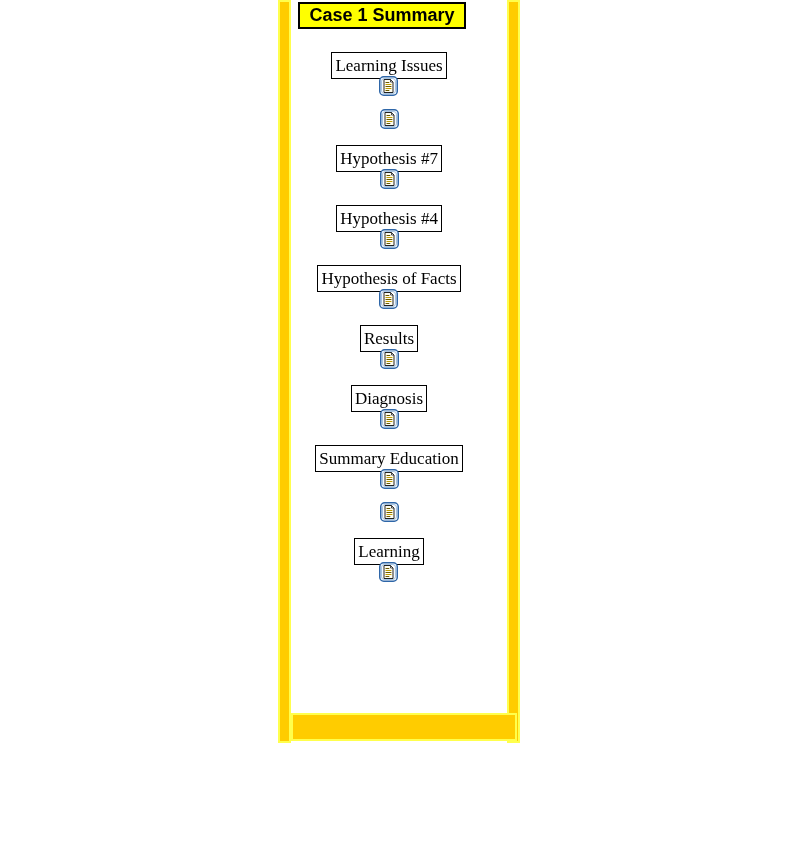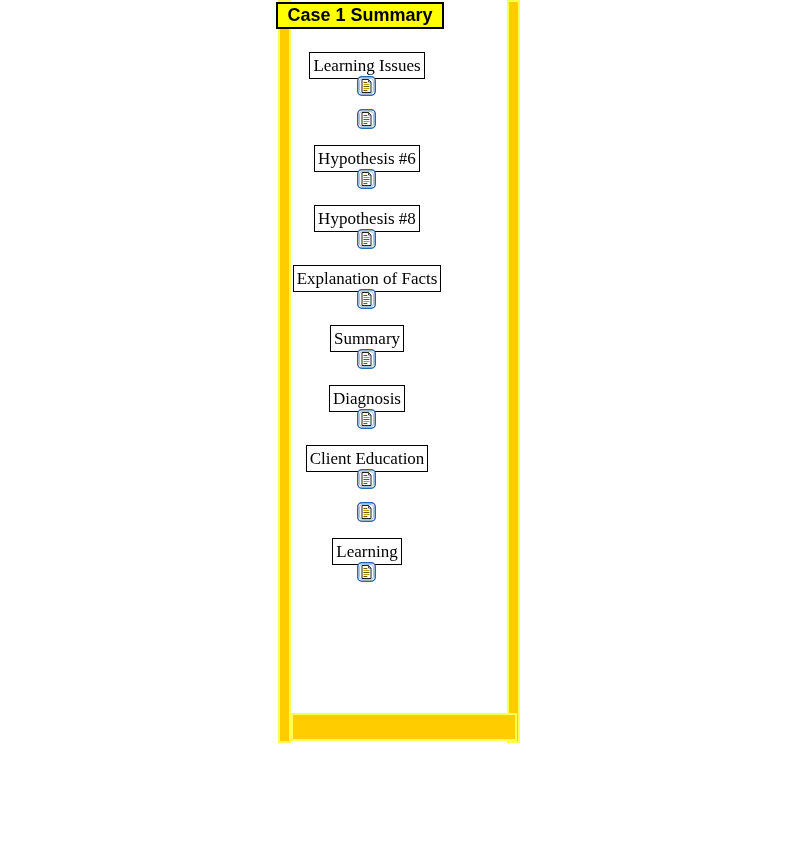--- a/index.html
+++ b/index.html
@@ -27,21 +27,21 @@
     left: 291px;
     top: 713px;
     width: 226px;
     height: 28px;
     background: #FFCC00;
     border: 2px solid #FFFF4D;
     box-sizing: border-box;
   }
   .content {
     position: absolute;
-    left: 277px;
+    left: 299px;
     top: 0;
     width: 180px;
     display: flex;
     flex-direction: column;
     align-items: center;
   }
   .title-box {
     position: relative;
     left: -7px;
     margin-top: 2px;
@@ -118,67 +118,67 @@
       <path d="M11.5 3.5 V6 H14 Z" fill="#ffffff" stroke="#222222" stroke-width="0.8"></path>
       <line x1="6.5" y1="6.5" x2="10.3" y2="6.5" stroke="#6B5900" stroke-width="1"></line>
       <line x1="6.5" y1="8.5" x2="12.4" y2="8.5" stroke="#C09C00" stroke-width="1"></line>
       <line x1="6.5" y1="10.5" x2="12.4" y2="10.5" stroke="#6B5900" stroke-width="1"></line>
       <line x1="6.5" y1="12.5" x2="12.4" y2="12.5" stroke="#C09C00" stroke-width="1"></line>
       <line x1="6.5" y1="14.5" x2="10.3" y2="14.5" stroke="#6B5900" stroke-width="1"></line>
     </svg>
   </div>
 
   <div class="nav-item">
-    <div class="label-box">Hypothesis #6</div>
-    <svg class="doc-icon" width="19" height="20" viewBox="0 0 19 20">
-      <rect x="0.75" y="0.75" width="17.5" height="18.5" rx="4" fill="#ffffff" stroke="#2E66A8" stroke-width="1.5"></rect>
-      <rect x="2.6" y="2.6" width="13.8" height="14.8" rx="2.5" fill="none" stroke="#9DBFE0" stroke-width="1"></rect>
-      <path d="M5 3.5 H11.5 L14 6 V16.5 H5 Z" fill="#FFFDF0" stroke="#222222" stroke-width="1"></path>
-      <path d="M11.5 3.5 V6 H14 Z" fill="#ffffff" stroke="#222222" stroke-width="0.8"></path>
-      <line x1="6.5" y1="6.5" x2="10.3" y2="6.5" stroke="#6B5900" stroke-width="1"></line>
-      <line x1="6.5" y1="8.5" x2="12.4" y2="8.5" stroke="#C09C00" stroke-width="1"></line>
-      <line x1="6.5" y1="10.5" x2="12.4" y2="10.5" stroke="#6B5900" stroke-width="1"></line>
-      <line x1="6.5" y1="12.5" x2="12.4" y2="12.5" stroke="#C09C00" stroke-width="1"></line>
-      <line x1="6.5" y1="14.5" x2="10.3" y2="14.5" stroke="#6B5900" stroke-width="1"></line>
-    </svg>
-  </div>
-
-  <div class="nav-item">
-    <div class="label-box">Hypothesis #8</div>
-    <svg class="doc-icon" width="19" height="20" viewBox="0 0 19 20">
-      <rect x="0.75" y="0.75" width="17.5" height="18.5" rx="4" fill="#ffffff" stroke="#2E66A8" stroke-width="1.5"></rect>
-      <rect x="2.6" y="2.6" width="13.8" height="14.8" rx="2.5" fill="none" stroke="#9DBFE0" stroke-width="1"></rect>
-      <path d="M5 3.5 H11.5 L14 6 V16.5 H5 Z" fill="#FFFDF0" stroke="#222222" stroke-width="1"></path>
-      <path d="M11.5 3.5 V6 H14 Z" fill="#ffffff" stroke="#222222" stroke-width="0.8"></path>
-      <line x1="6.5" y1="6.5" x2="10.3" y2="6.5" stroke="#6B5900" stroke-width="1"></line>
-      <line x1="6.5" y1="8.5" x2="12.4" y2="8.5" stroke="#C09C00" stroke-width="1"></line>
-      <line x1="6.5" y1="10.5" x2="12.4" y2="10.5" stroke="#6B5900" stroke-width="1"></line>
-      <line x1="6.5" y1="12.5" x2="12.4" y2="12.5" stroke="#C09C00" stroke-width="1"></line>
-      <line x1="6.5" y1="14.5" x2="10.3" y2="14.5" stroke="#6B5900" stroke-width="1"></line>
-    </svg>
-  </div>
-
-
-  <div class="nav-item">
-    <div class="label-box">Explanation of Facts</div>
-    <svg class="doc-icon" width="19" height="20" viewBox="0 0 19 20">
-      <rect x="0.75" y="0.75" width="17.5" height="18.5" rx="4" fill="#ffffff" stroke="#2E66A8" stroke-width="1.5"></rect>
-      <rect x="2.6" y="2.6" width="13.8" height="14.8" rx="2.5" fill="none" stroke="#9DBFE0" stroke-width="1"></rect>
-      <path d="M5 3.5 H11.5 L14 6 V16.5 H5 Z" fill="#FFFDF0" stroke="#222222" stroke-width="1"></path>
-      <path d="M11.5 3.5 V6 H14 Z" fill="#ffffff" stroke="#222222" stroke-width="0.8"></path>
-      <line x1="6.5" y1="6.5" x2="10.3" y2="6.5" stroke="#6B5900" stroke-width="1"></line>
-      <line x1="6.5" y1="8.5" x2="12.4" y2="8.5" stroke="#C09C00" stroke-width="1"></line>
-      <line x1="6.5" y1="10.5" x2="12.4" y2="10.5" stroke="#6B5900" stroke-width="1"></line>
-      <line x1="6.5" y1="12.5" x2="12.4" y2="12.5" stroke="#C09C00" stroke-width="1"></line>
-      <line x1="6.5" y1="14.5" x2="10.3" y2="14.5" stroke="#6B5900" stroke-width="1"></line>
-    </svg>
-  </div>
-
-  <div class="nav-item">
-    <div class="label-box">Summary</div>
+    <div class="label-box">Hypothesis #7</div>
+    <svg class="doc-icon" width="19" height="20" viewBox="0 0 19 20">
+      <rect x="0.75" y="0.75" width="17.5" height="18.5" rx="4" fill="#ffffff" stroke="#2E66A8" stroke-width="1.5"></rect>
+      <rect x="2.6" y="2.6" width="13.8" height="14.8" rx="2.5" fill="none" stroke="#9DBFE0" stroke-width="1"></rect>
+      <path d="M5 3.5 H11.5 L14 6 V16.5 H5 Z" fill="#FFFDF0" stroke="#222222" stroke-width="1"></path>
+      <path d="M11.5 3.5 V6 H14 Z" fill="#ffffff" stroke="#222222" stroke-width="0.8"></path>
+      <line x1="6.5" y1="6.5" x2="10.3" y2="6.5" stroke="#6B5900" stroke-width="1"></line>
+      <line x1="6.5" y1="8.5" x2="12.4" y2="8.5" stroke="#C09C00" stroke-width="1"></line>
+      <line x1="6.5" y1="10.5" x2="12.4" y2="10.5" stroke="#6B5900" stroke-width="1"></line>
+      <line x1="6.5" y1="12.5" x2="12.4" y2="12.5" stroke="#C09C00" stroke-width="1"></line>
+      <line x1="6.5" y1="14.5" x2="10.3" y2="14.5" stroke="#6B5900" stroke-width="1"></line>
+    </svg>
+  </div>
+
+  <div class="nav-item">
+    <div class="label-box">Hypothesis #4</div>
+    <svg class="doc-icon" width="19" height="20" viewBox="0 0 19 20">
+      <rect x="0.75" y="0.75" width="17.5" height="18.5" rx="4" fill="#ffffff" stroke="#2E66A8" stroke-width="1.5"></rect>
+      <rect x="2.6" y="2.6" width="13.8" height="14.8" rx="2.5" fill="none" stroke="#9DBFE0" stroke-width="1"></rect>
+      <path d="M5 3.5 H11.5 L14 6 V16.5 H5 Z" fill="#FFFDF0" stroke="#222222" stroke-width="1"></path>
+      <path d="M11.5 3.5 V6 H14 Z" fill="#ffffff" stroke="#222222" stroke-width="0.8"></path>
+      <line x1="6.5" y1="6.5" x2="10.3" y2="6.5" stroke="#6B5900" stroke-width="1"></line>
+      <line x1="6.5" y1="8.5" x2="12.4" y2="8.5" stroke="#C09C00" stroke-width="1"></line>
+      <line x1="6.5" y1="10.5" x2="12.4" y2="10.5" stroke="#6B5900" stroke-width="1"></line>
+      <line x1="6.5" y1="12.5" x2="12.4" y2="12.5" stroke="#C09C00" stroke-width="1"></line>
+      <line x1="6.5" y1="14.5" x2="10.3" y2="14.5" stroke="#6B5900" stroke-width="1"></line>
+    </svg>
+  </div>
+
+
+  <div class="nav-item">
+    <div class="label-box">Hypothesis of Facts</div>
+    <svg class="doc-icon" width="19" height="20" viewBox="0 0 19 20">
+      <rect x="0.75" y="0.75" width="17.5" height="18.5" rx="4" fill="#ffffff" stroke="#2E66A8" stroke-width="1.5"></rect>
+      <rect x="2.6" y="2.6" width="13.8" height="14.8" rx="2.5" fill="none" stroke="#9DBFE0" stroke-width="1"></rect>
+      <path d="M5 3.5 H11.5 L14 6 V16.5 H5 Z" fill="#FFFDF0" stroke="#222222" stroke-width="1"></path>
+      <path d="M11.5 3.5 V6 H14 Z" fill="#ffffff" stroke="#222222" stroke-width="0.8"></path>
+      <line x1="6.5" y1="6.5" x2="10.3" y2="6.5" stroke="#6B5900" stroke-width="1"></line>
+      <line x1="6.5" y1="8.5" x2="12.4" y2="8.5" stroke="#C09C00" stroke-width="1"></line>
+      <line x1="6.5" y1="10.5" x2="12.4" y2="10.5" stroke="#6B5900" stroke-width="1"></line>
+      <line x1="6.5" y1="12.5" x2="12.4" y2="12.5" stroke="#C09C00" stroke-width="1"></line>
+      <line x1="6.5" y1="14.5" x2="10.3" y2="14.5" stroke="#6B5900" stroke-width="1"></line>
+    </svg>
+  </div>
+
+  <div class="nav-item">
+    <div class="label-box">Results</div>
     <svg class="doc-icon" width="19" height="20" viewBox="0 0 19 20">
       <rect x="0.75" y="0.75" width="17.5" height="18.5" rx="4" fill="#ffffff" stroke="#2E66A8" stroke-width="1.5"></rect>
       <rect x="2.6" y="2.6" width="13.8" height="14.8" rx="2.5" fill="none" stroke="#9DBFE0" stroke-width="1"></rect>
       <path d="M5 3.5 H11.5 L14 6 V16.5 H5 Z" fill="#FFFDF0" stroke="#222222" stroke-width="1"></path>
       <path d="M11.5 3.5 V6 H14 Z" fill="#ffffff" stroke="#222222" stroke-width="0.8"></path>
       <line x1="6.5" y1="6.5" x2="10.3" y2="6.5" stroke="#6B5900" stroke-width="1"></line>
       <line x1="6.5" y1="8.5" x2="12.4" y2="8.5" stroke="#C09C00" stroke-width="1"></line>
       <line x1="6.5" y1="10.5" x2="12.4" y2="10.5" stroke="#6B5900" stroke-width="1"></line>
       <line x1="6.5" y1="12.5" x2="12.4" y2="12.5" stroke="#C09C00" stroke-width="1"></line>
       <line x1="6.5" y1="14.5" x2="10.3" y2="14.5" stroke="#6B5900" stroke-width="1"></line>
@@ -194,21 +194,21 @@
       <path d="M11.5 3.5 V6 H14 Z" fill="#ffffff" stroke="#222222" stroke-width="0.8"></path>
       <line x1="6.5" y1="6.5" x2="10.3" y2="6.5" stroke="#6B5900" stroke-width="1"></line>
       <line x1="6.5" y1="8.5" x2="12.4" y2="8.5" stroke="#C09C00" stroke-width="1"></line>
       <line x1="6.5" y1="10.5" x2="12.4" y2="10.5" stroke="#6B5900" stroke-width="1"></line>
       <line x1="6.5" y1="12.5" x2="12.4" y2="12.5" stroke="#C09C00" stroke-width="1"></line>
       <line x1="6.5" y1="14.5" x2="10.3" y2="14.5" stroke="#6B5900" stroke-width="1"></line>
     </svg>
   </div>
 
   <div class="nav-item">
-    <div class="label-box">Client Education</div>
+    <div class="label-box">Summary Education</div>
     <svg class="doc-icon" width="19" height="20" viewBox="0 0 19 20">
       <rect x="0.75" y="0.75" width="17.5" height="18.5" rx="4" fill="#ffffff" stroke="#2E66A8" stroke-width="1.5"></rect>
       <rect x="2.6" y="2.6" width="13.8" height="14.8" rx="2.5" fill="none" stroke="#9DBFE0" stroke-width="1"></rect>
       <path d="M5 3.5 H11.5 L14 6 V16.5 H5 Z" fill="#FFFDF0" stroke="#222222" stroke-width="1"></path>
       <path d="M11.5 3.5 V6 H14 Z" fill="#ffffff" stroke="#222222" stroke-width="0.8"></path>
       <line x1="6.5" y1="6.5" x2="10.3" y2="6.5" stroke="#6B5900" stroke-width="1"></line>
       <line x1="6.5" y1="8.5" x2="12.4" y2="8.5" stroke="#C09C00" stroke-width="1"></line>
       <line x1="6.5" y1="10.5" x2="12.4" y2="10.5" stroke="#6B5900" stroke-width="1"></line>
       <line x1="6.5" y1="12.5" x2="12.4" y2="12.5" stroke="#C09C00" stroke-width="1"></line>
       <line x1="6.5" y1="14.5" x2="10.3" y2="14.5" stroke="#6B5900" stroke-width="1"></line>

